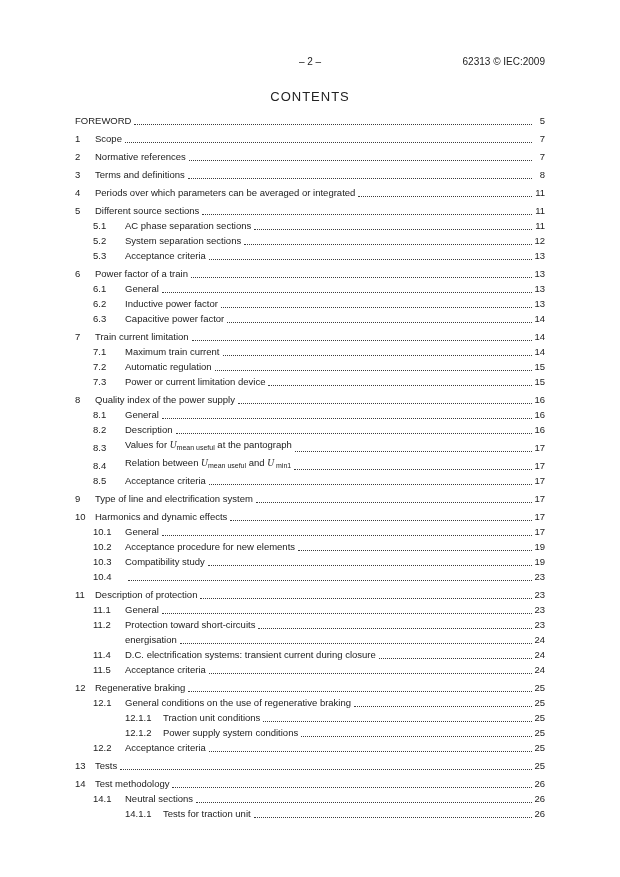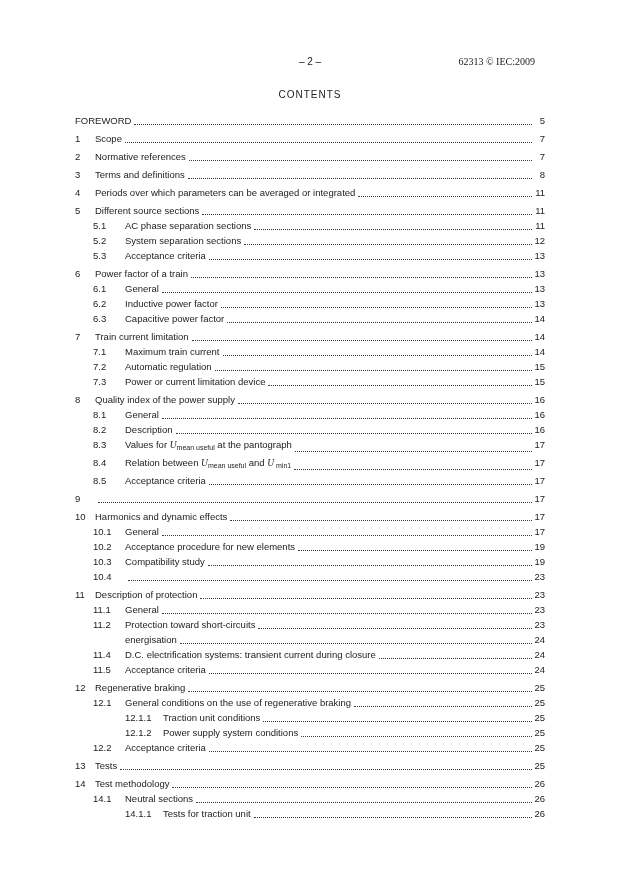--- a/index.html
+++ b/index.html
@@ -12,32 +12,32 @@
     overflow:hidden;
   }
   .running-header {
     position:absolute; left:75px; right:75px; top:56px;
     height:14px; font-size:10px;
   }
   .running-header .page-marker {
     position:absolute; left:0; right:0; text-align:center;
   }
   .running-header .doc-ref {
-    position:absolute; right:10px; top:0;font-family:Liberation Serif, serif;
+    position:absolute; right:0; top:0;
   }
   .contents-title {
     position:absolute; left:75px; right:75px; top:89px;
     margin:0; text-align:center;
-    font-size:10px; font-weight:400; letter-spacing:1px;
+    font-size:13px; font-weight:400; letter-spacing:1px;
   }
   .toc {
     position:absolute; left:75px; top:113px; width:470px;
   }
   .row {
-    display:flex; align-items:flex-start;
+    display:flex; align-items:flex-end;
     line-height:15px; font-size:9.5px;
     white-space:nowrap;
   }
   .row.lvl0 { margin-top:3px; }
   .row.first { margin-top:0; }
   .num { flex:0 0 auto; }
   .lvl0 > .num { width:20px; }
   .lvl1 { padding-left:18px; }
   .lvl1 > .num { width:32px; }
   .lvl2 { padding-left:50px; }
@@ -200,20 +200,21 @@
         <span class="pg">17</span>
       </div>
       <div class="row lvl1">
         <span class="num">8.5</span>
         <span class="lbl">Acceptance criteria</span>
         <span class="dots"></span>
         <span class="pg">17</span>
       </div>
       <div class="row lvl0">
         <span class="num">9</span>
+        <span class="lbl">Type of line and electrification system</span>
         <span class="dots"></span>
         <span class="pg">17</span>
       </div>
       <div class="row lvl0">
         <span class="num">10</span>
         <span class="lbl">Harmonics and dynamic effects</span>
         <span class="dots"></span>
         <span class="pg">17</span>
       </div>
       <div class="row lvl1">

